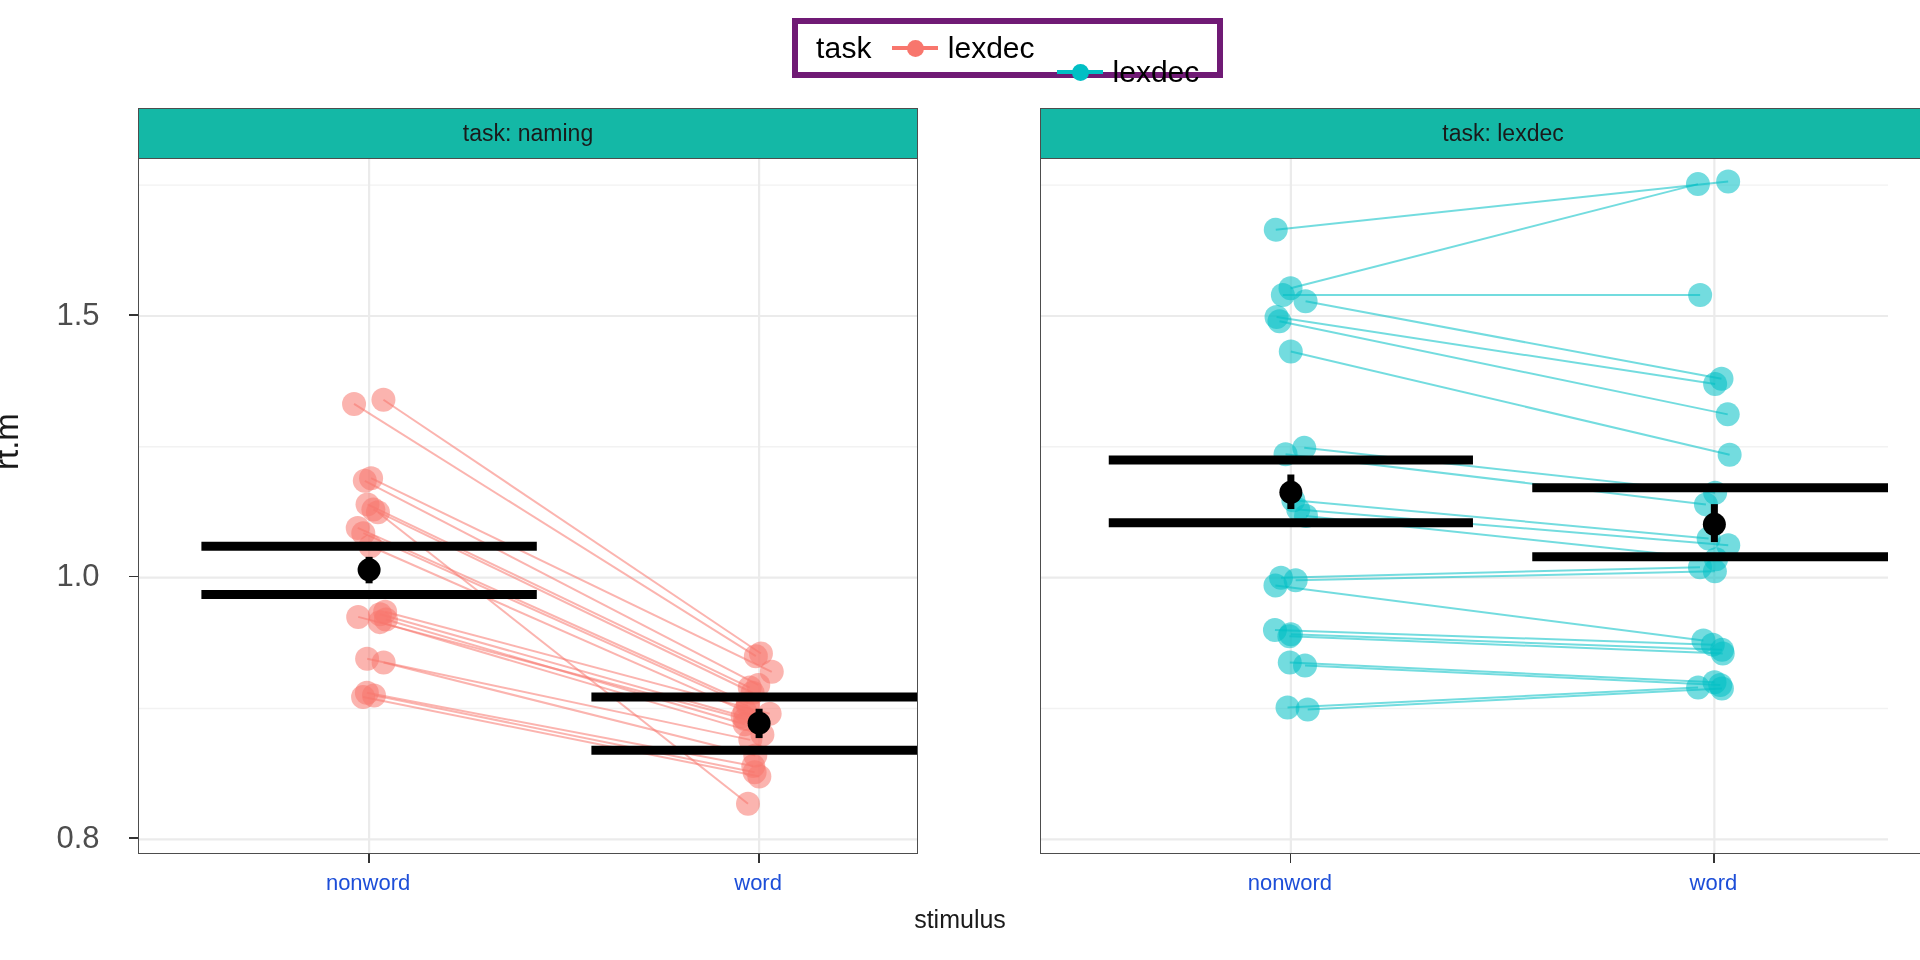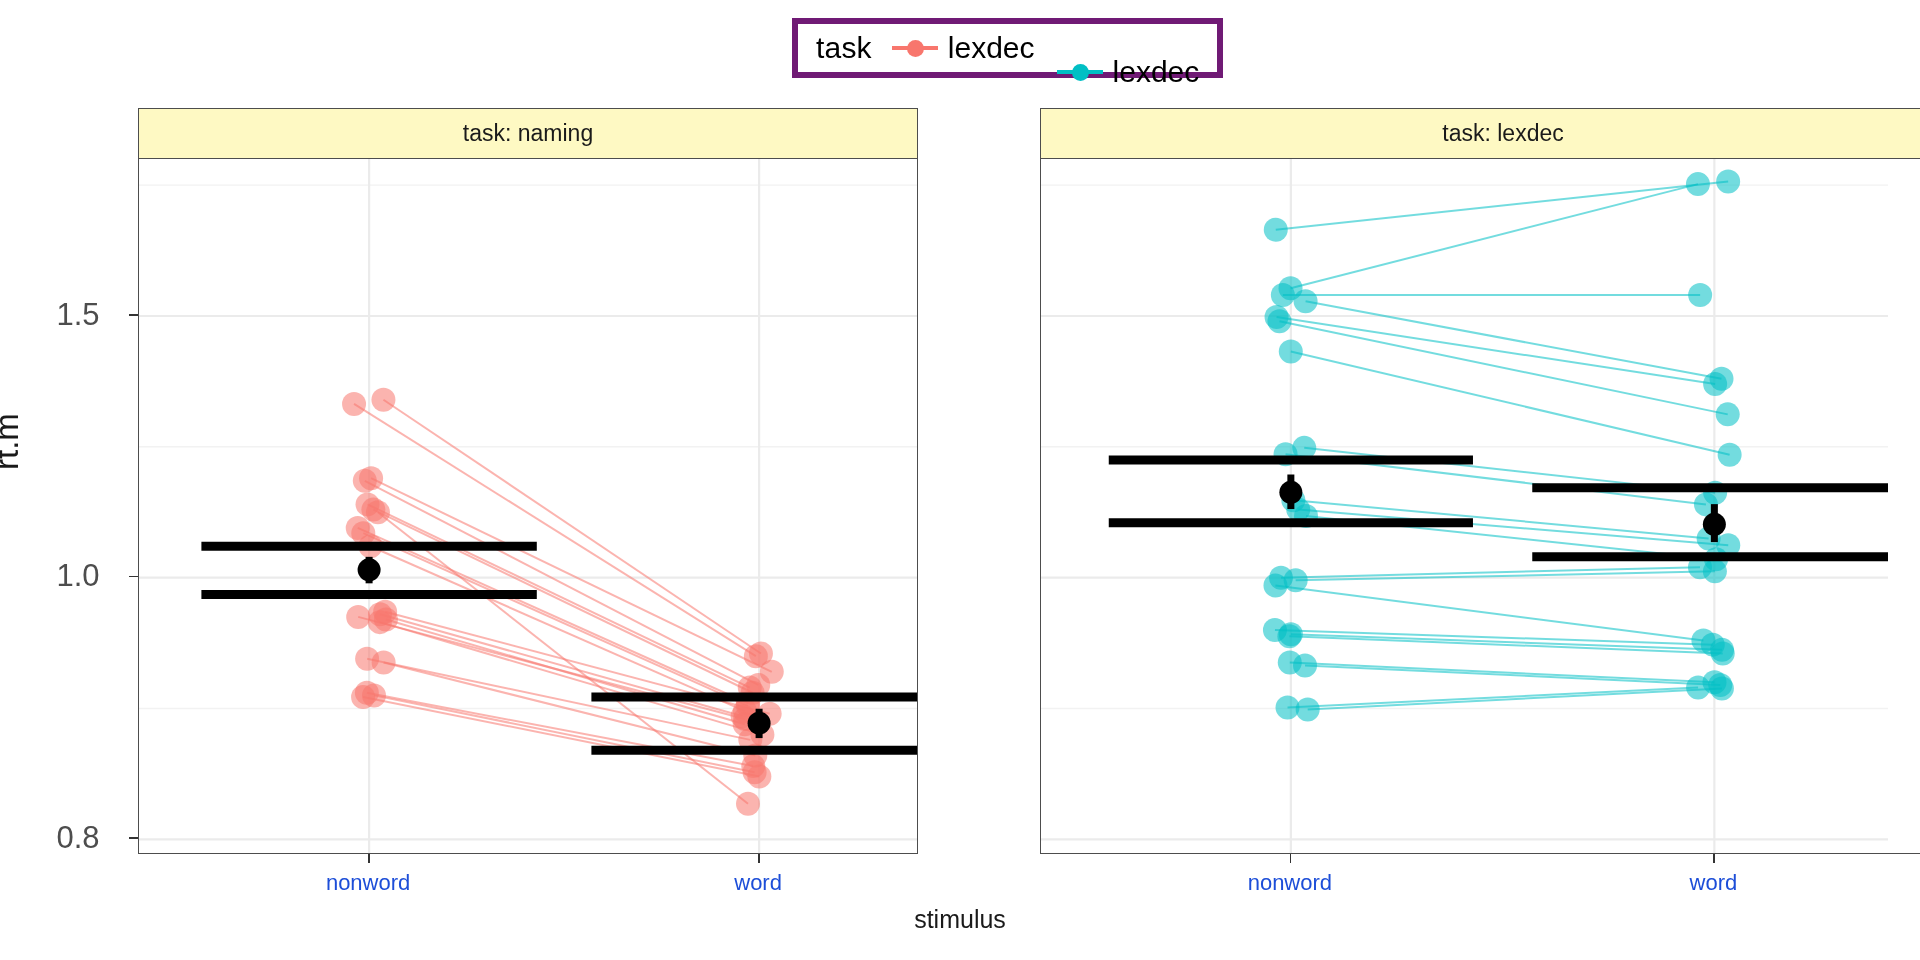--- a/index.html
+++ b/index.html
@@ -40,21 +40,21 @@
   
   .panel-frame {
     position:absolute;
     border:1px solid #4d4d4d;
     box-sizing:border-box;
     background:#ffffff;
   }
   .strip {
     position:absolute; left:0; top:0; right:0; height:50px;
     border-bottom:1px solid #4d4d4d;
-    background:#fef9c3;
+    background:#14b8a6;
     display:flex; align-items:center; justify-content:center;
     font-size:23px; color:#1a1a1a;
     box-sizing:border-box;
   }
   .plot-area {
     position:absolute; left:0; top:50px; right:0; bottom:0;
     overflow:hidden;
   }
   .plot-area svg { display:block; }
 

